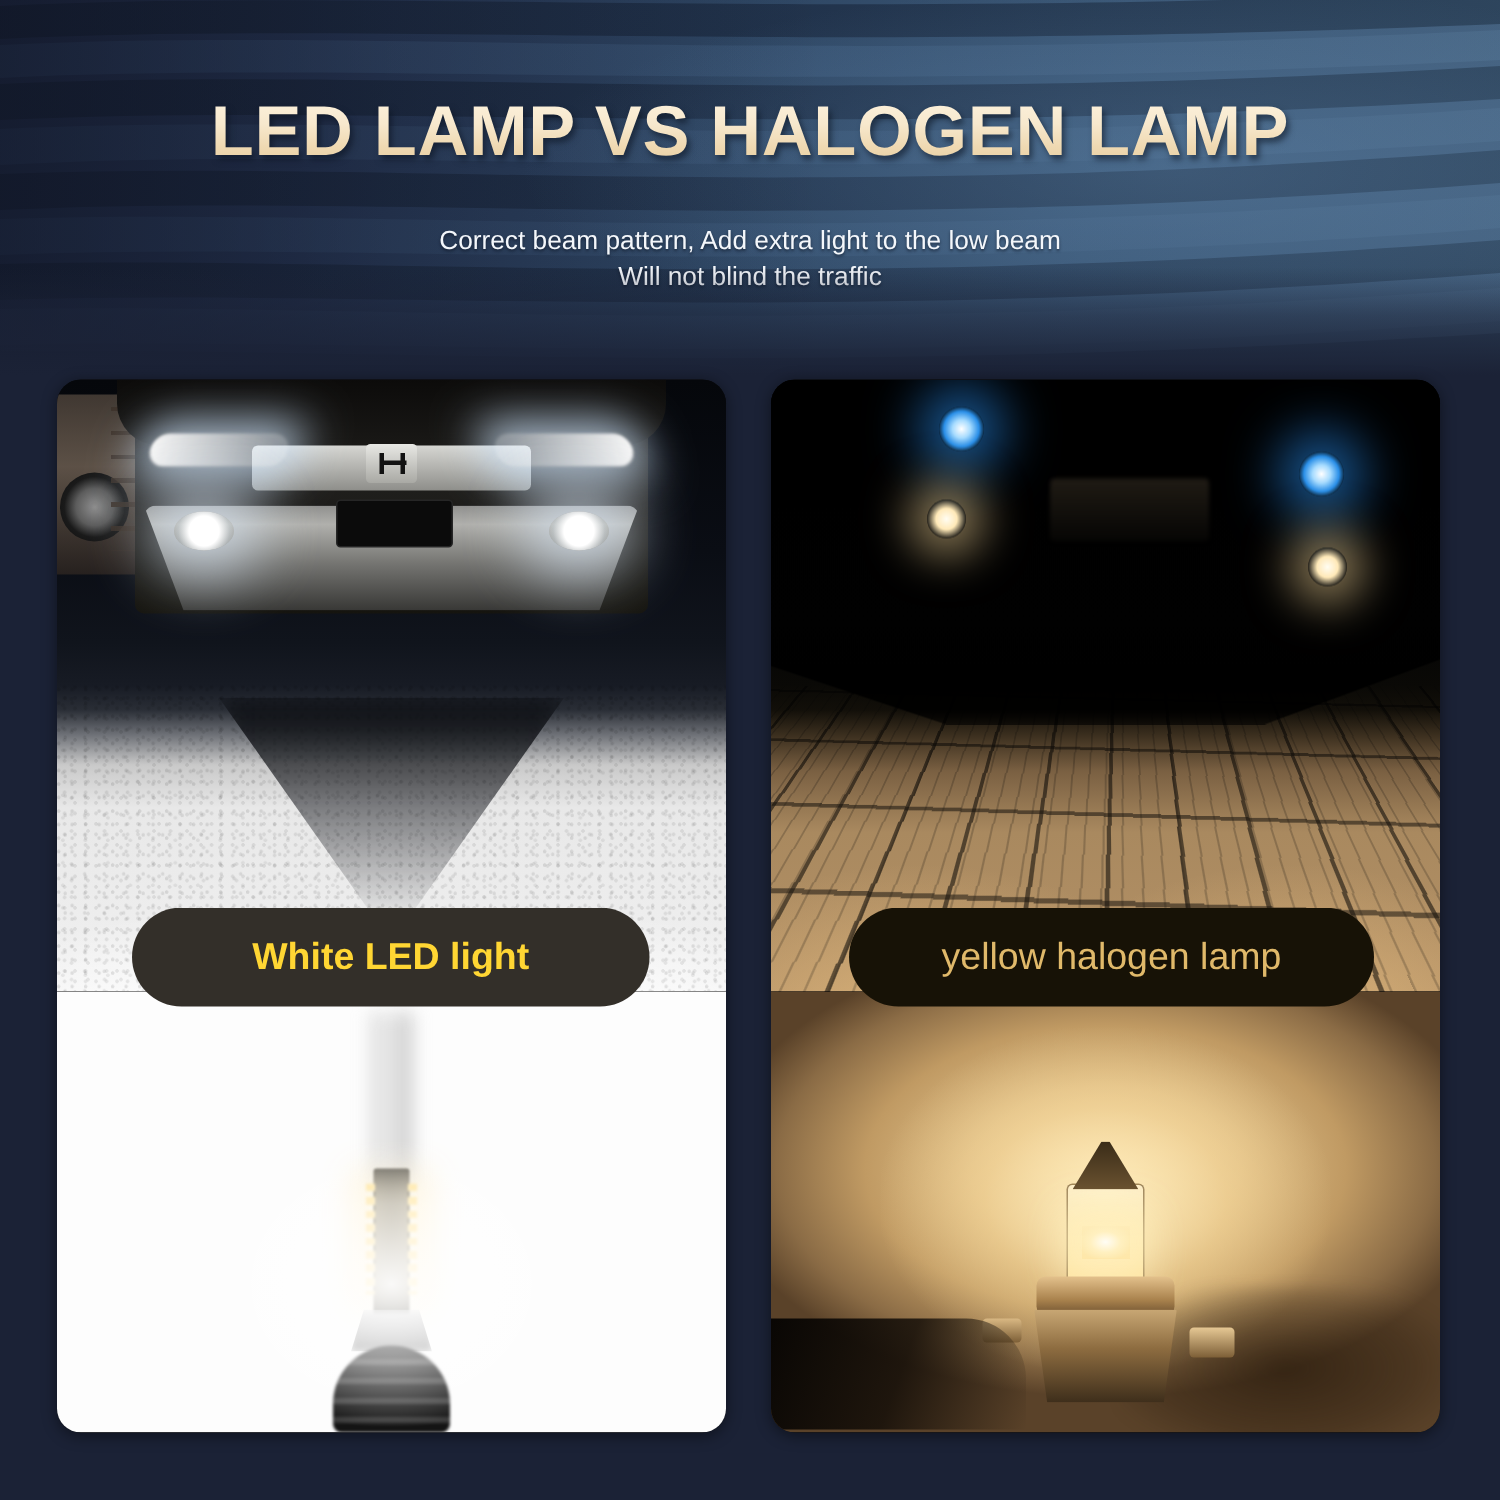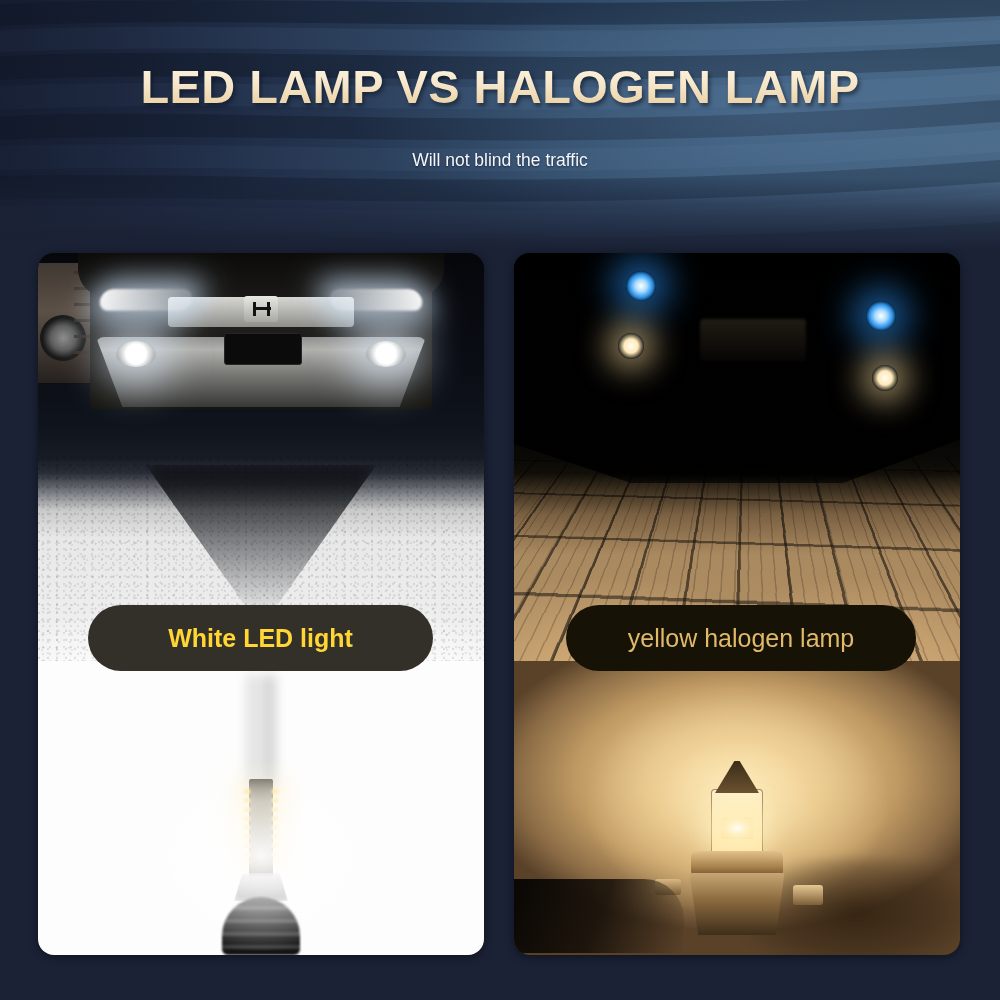--- a/index.html
+++ b/index.html
@@ -389,20 +389,21 @@
         <path d="M0,176 C260,170 530,196 1000,160 L1000,182 C530,218 260,192 0,200 Z" fill="url(#wDark)" opacity=".7"></path>
         <path d="M0,206 C260,202 530,226 1000,192 L1000,214 C530,248 260,224 0,230 Z" fill="url(#wLight)" opacity=".36"></path>
         <path d="M0,234 C260,232 530,252 1000,222 L1000,250 L0,250 Z" fill="url(#wDark)" opacity=".6"></path>
       </g>
     </svg>
     <div id="header-vignette"></div>
 
     <h1 id="title">LED LAMP VS HALOGEN LAMP</h1>
 
     <div id="subtitle">
+      <span class="l1">Correct beam pattern, Add extra light to the low beam</span>
       <span class="l2">Will not blind the traffic</span>
     </div>
 
     <div id="header-fade"></div>
   </div>
 
   <div class="panel" id="panel-led">
 
     <div class="photo-top">
       <div id="led-scene"></div>

